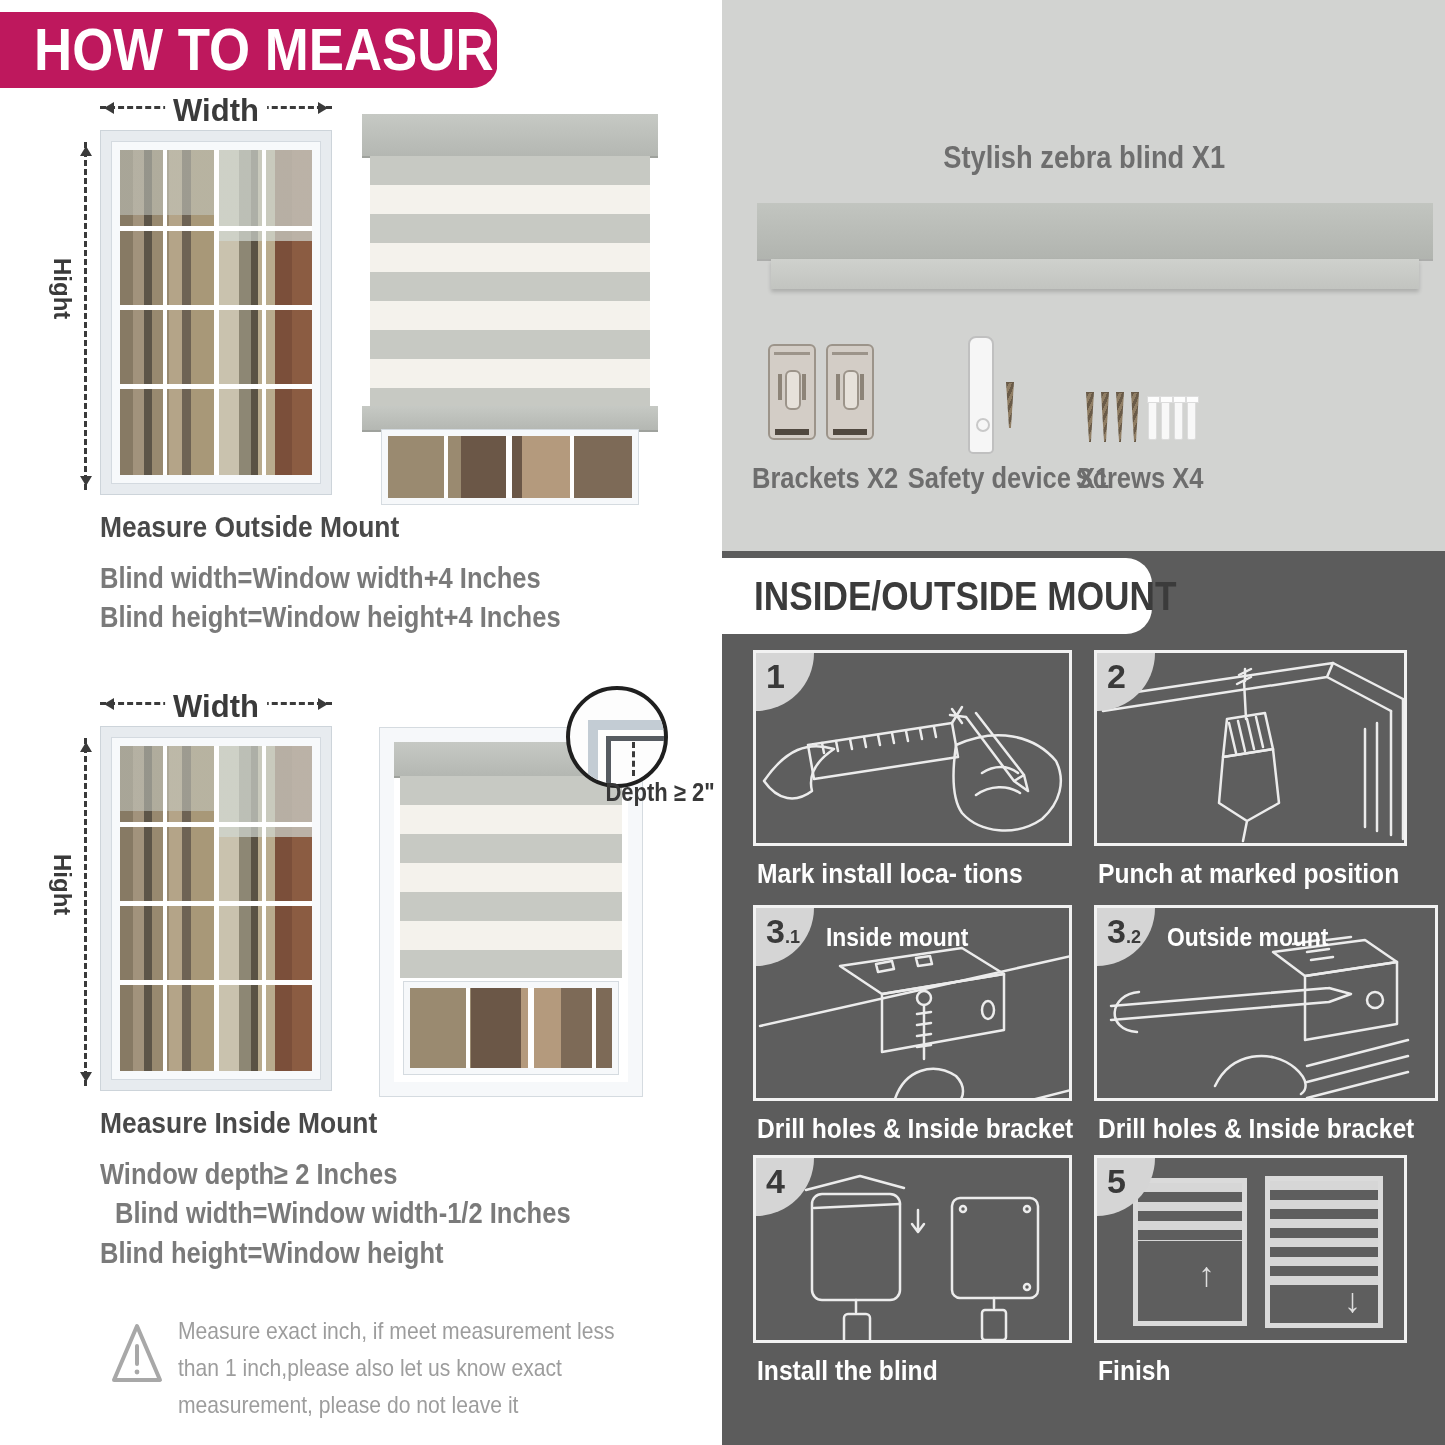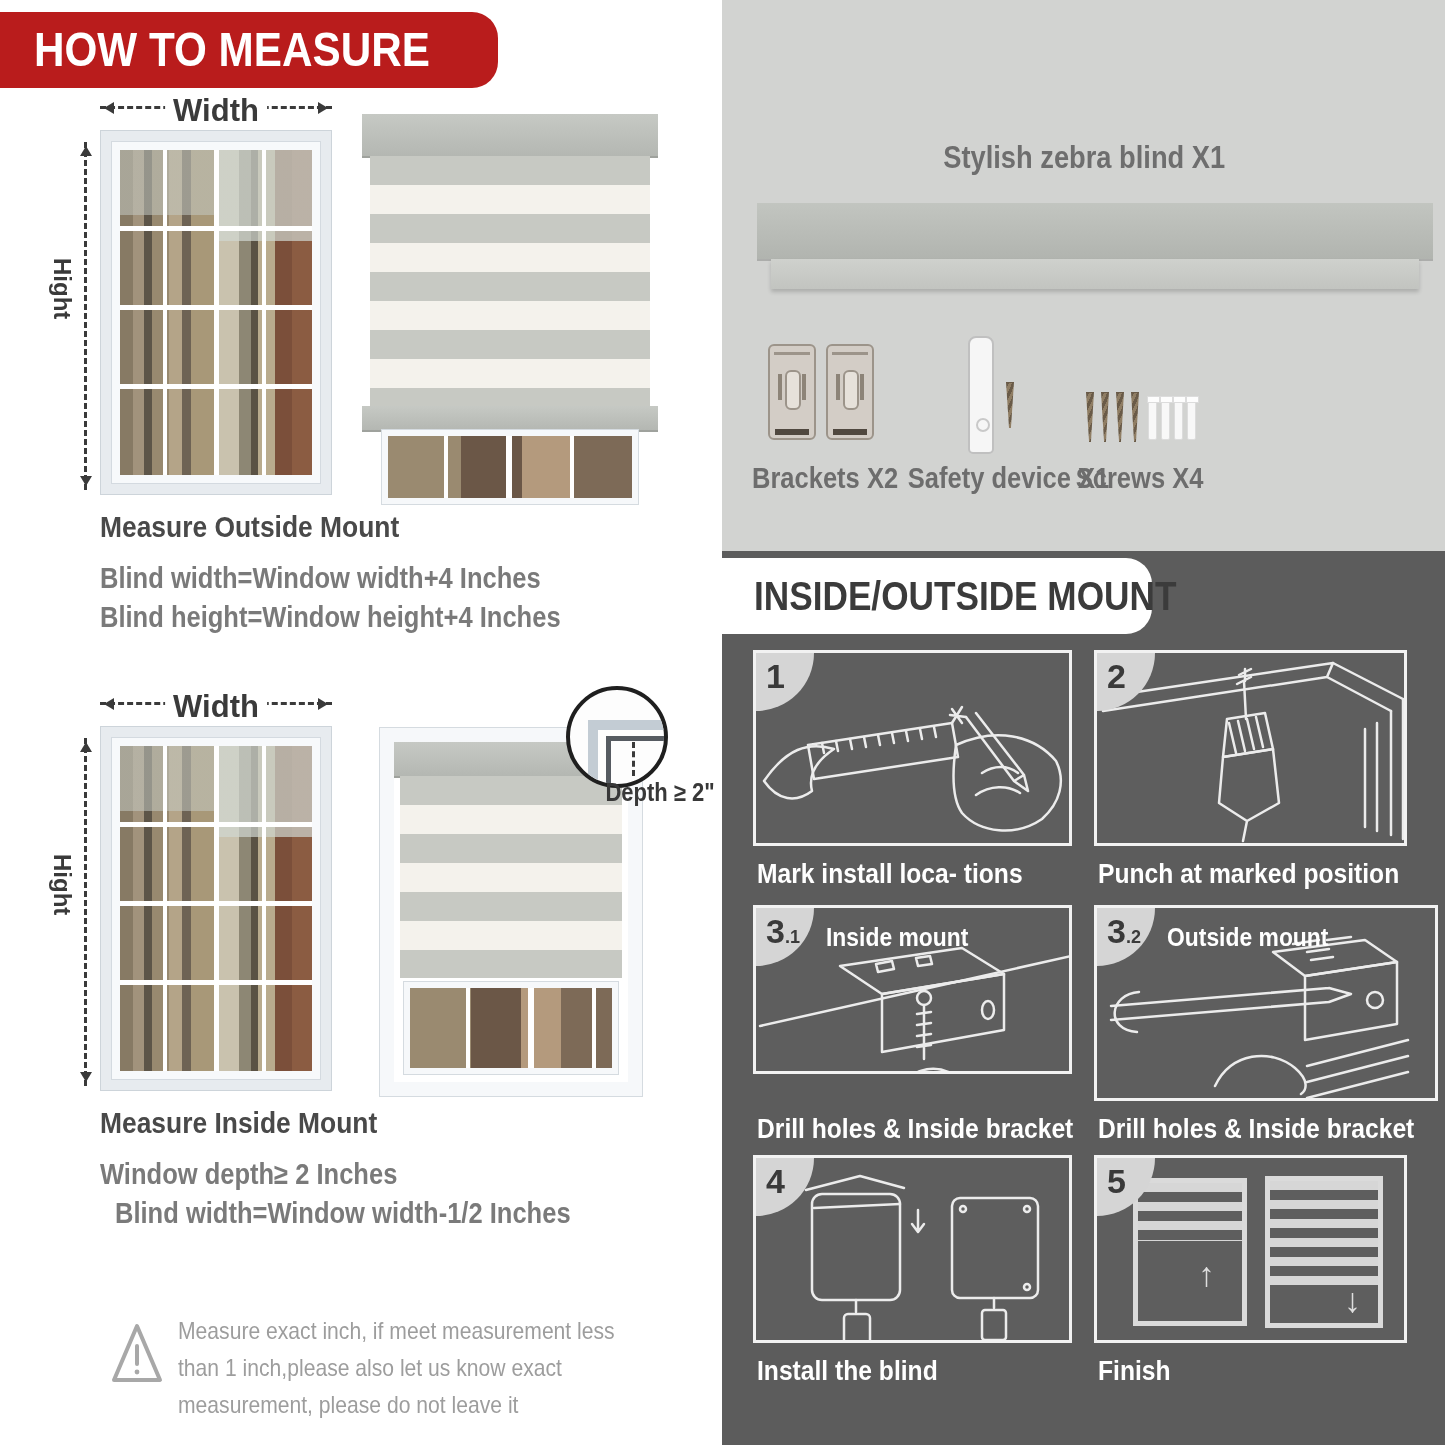--- a/index.html
+++ b/index.html
@@ -4,22 +4,22 @@
 <style>
   html,body{margin:0;padding:0;background:#fff;}
   .stage{position:relative;width:1445px;height:1445px;background:#ffffff;overflow:hidden;
          font-family:"Liberation Sans",sans-serif;}
   .abs{position:absolute;}
   .cx{display:inline-block;transform:scaleX(.88);transform-origin:0 50%;white-space:nowrap;}
   .cxc{display:inline-block;transform:scaleX(.88);transform-origin:50% 50%;white-space:nowrap;}
 
   
   .banner{height:76px;line-height:76px;font-weight:bold;}
-  .banner-gray{left:0;top:12px;width:498px;background:#b91c1c;border-radius:0 26px 26px 0;
-               color:#fff;font-size:48px;padding-left:34px;box-sizing:border-box;}
+  .banner-gray{left:0;top:12px;width:498px;background:#be185d;border-radius:0 26px 26px 0;
+               color:#fff;font-size:60px;padding-left:34px;box-sizing:border-box;}
   .banner-included{left:722px;top:12px;width:356px;background:#fff;border-radius:0 26px 26px 0;
                color:#c9c9c9;font-size:44px;padding-left:38px;box-sizing:border-box;}
   .banner-mount{left:722px;top:558px;width:430px;background:#fff;border-radius:0 26px 26px 0;
                color:#3b3b3b;font-size:40px;padding-left:32px;box-sizing:border-box;}
 
   
   .h-measure{font-size:30px;font-weight:bold;color:#494949;}
   .t-line{font-size:29px;font-weight:bold;color:#7a7a7a;}
   .t-warn{font-size:24px;color:#9d9d9d;line-height:37px;width:500px;}
 
@@ -178,20 +178,23 @@
 
   <div class="abs h-measure" style="left:100px;top:1106px;">
     <span class="cx">Measure Inside Mount</span>
   </div>
   <div class="abs t-line" style="left:100px;top:1158px;">
     <span class="cx">Window depth≥ 2 Inches</span>
   </div>
   <div class="abs t-line" style="left:115px;top:1197px;text-align:right;">
     <span class="cx">Blind width=Window width-1/2 Inches</span>
   </div>
+  <div class="abs t-line" style="left:100px;top:1237px;">
+    <span class="cx">Blind height=Window height</span>
+  </div>
 
   <svg class="abs" style="left:108px;top:1318px;" width="58" height="72" viewBox="0 0 58 72">
     <path class="warn-svg" d="M29,8 L52,62 L6,62 Z"></path>
     <line class="warn-svg" x1="29" y1="28" x2="29" y2="46"></line>
     <circle cx="29" cy="54" r="2.4" fill="#a8a8a8" stroke="none"></circle>
   </svg>
   <div class="abs t-warn" style="left:178px;top:1312px;">
     <span class="cx" style="white-space:normal;width:540px;">Measure exact inch, if meet measurement less than 1 inch,please also let us know exact measurement, please do not leave it</span>
   </div>
 
@@ -269,21 +272,21 @@
       <path d="M130,66 L168,60 L176,96 L126,104 Z"></path>
       <path d="M132,70 l7,30 M141,68 l7,30 M150,66 l7,30 M159,64 l7,30"></path>
       <path d="M126,104 L176,96 L182,150 L150,168 L122,150 Z M150,168 l-4,20"></path>
     </svg>
     <div class="badge"><span>2</span></div>
   </div>
   <div class="abs caption" style="left:1098px;top:858px;">
     <span class="cx">Punch at  marked position</span>
   </div>
 
-  <div class="abs stepbox" style="left:753px;top:905px;width:319px;height:169px;">
+  <div class="abs stepbox" style="left:753px;top:905px;width:319px;height:196px;">
     <svg class="lineart" width="319" height="196" viewBox="0 0 319 196" fill="none" stroke="#ececec" stroke-width="2.5" stroke-linecap="round" stroke-linejoin="round">
       <path d="M4,118 L315,48 M260,196 L315,182"></path>
       <path d="M84,58 L206,40 L248,66 L126,86 Z"></path>
       <path d="M120,56 l16,-3 l2,8 l-16,3 Z M160,50 l14,-2 l2,8 l-14,2 Z"></path>
       <path d="M126,86 L248,66 L248,122 L126,144 Z"></path>
       <ellipse cx="232" cy="102" rx="6" ry="9"></ellipse>
       <circle cx="168" cy="90" r="7"></circle>
       <path d="M168,97 l0,54 M161,106 l14,-2 M161,117 l14,-2 M161,128 l14,-2 M161,139 l14,-2"></path>
       <path d="M138,194 C148,160 178,154 200,168 C210,178 208,190 202,194"></path>
     </svg>

